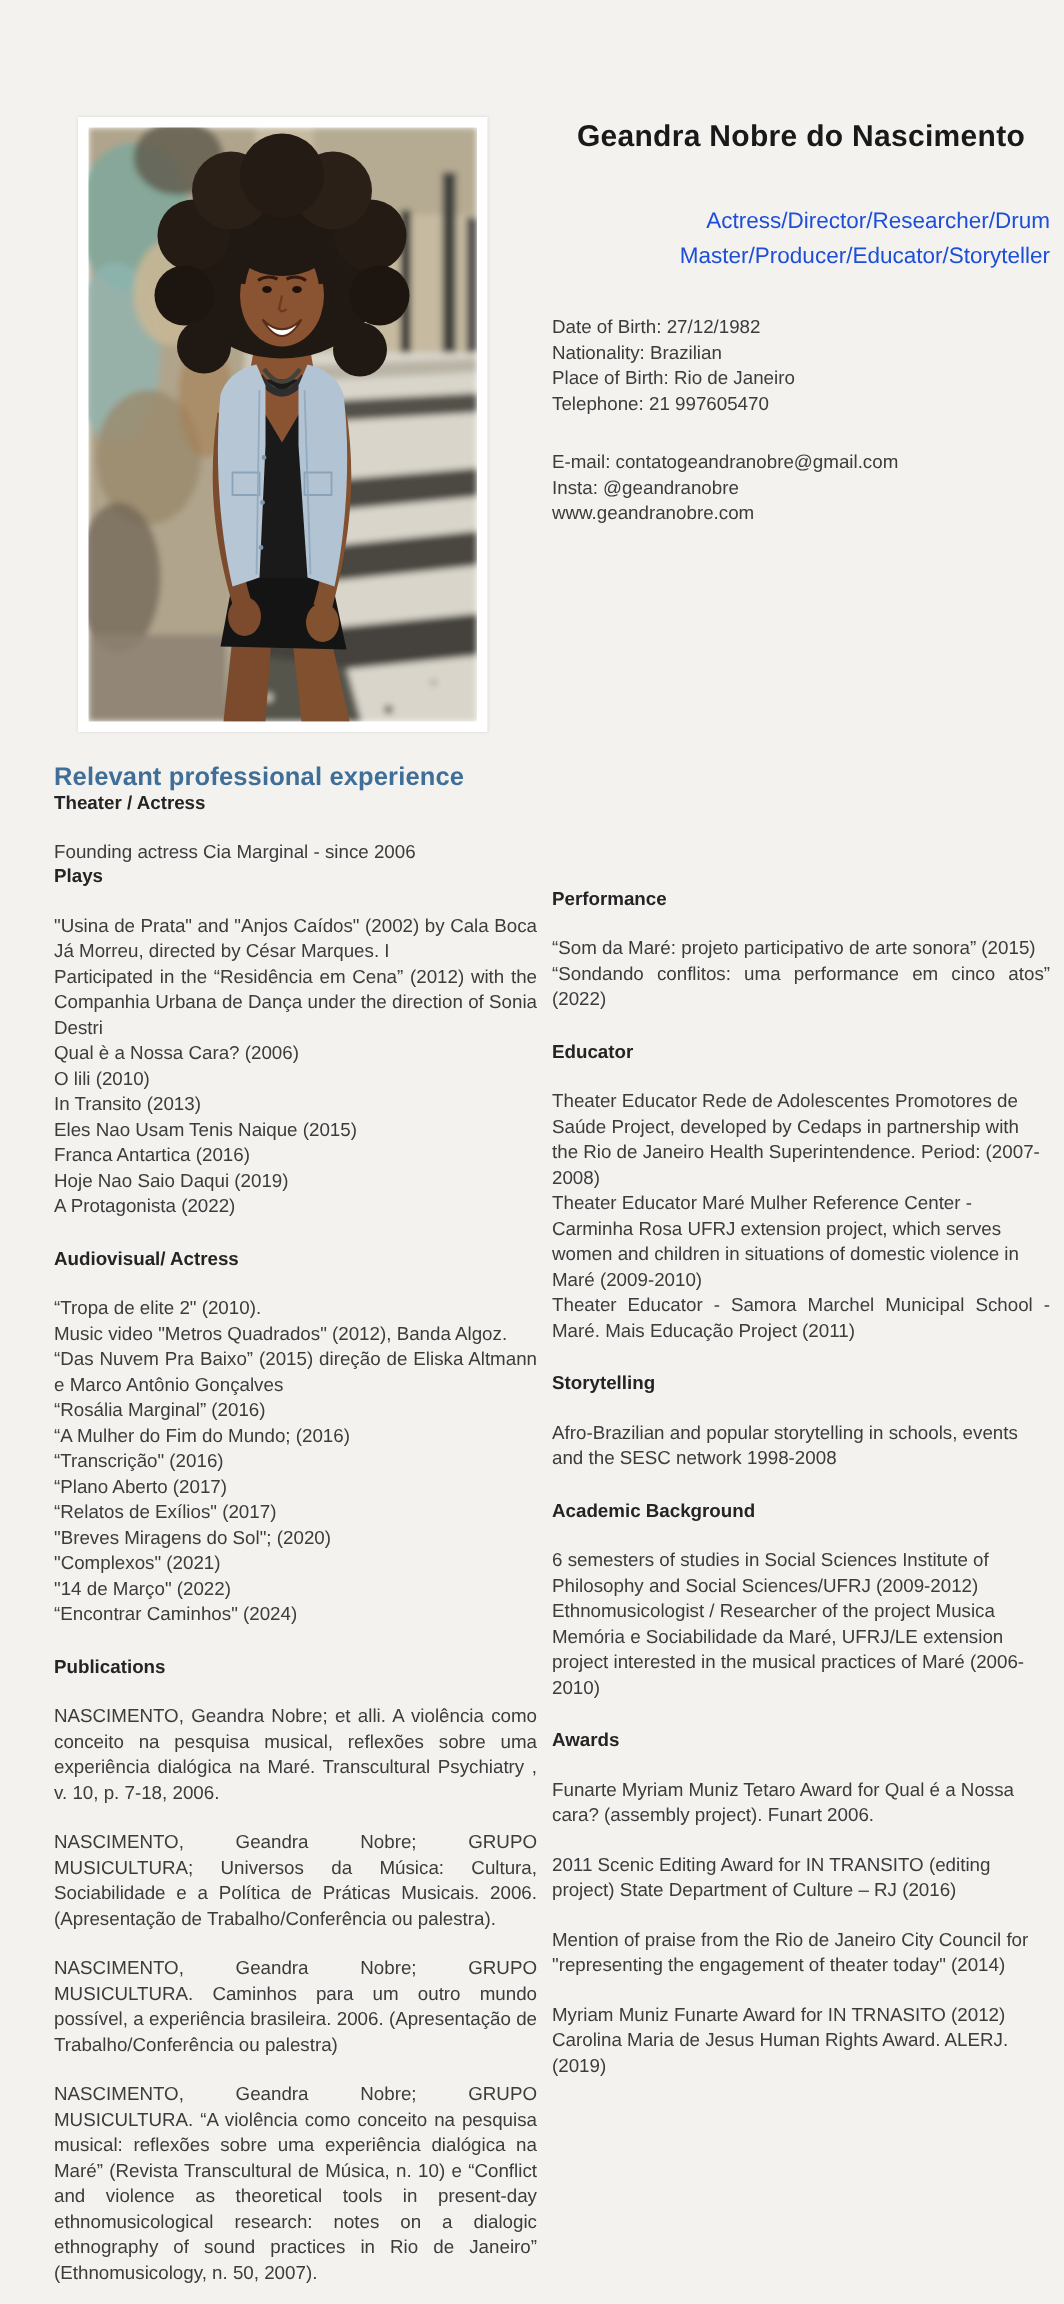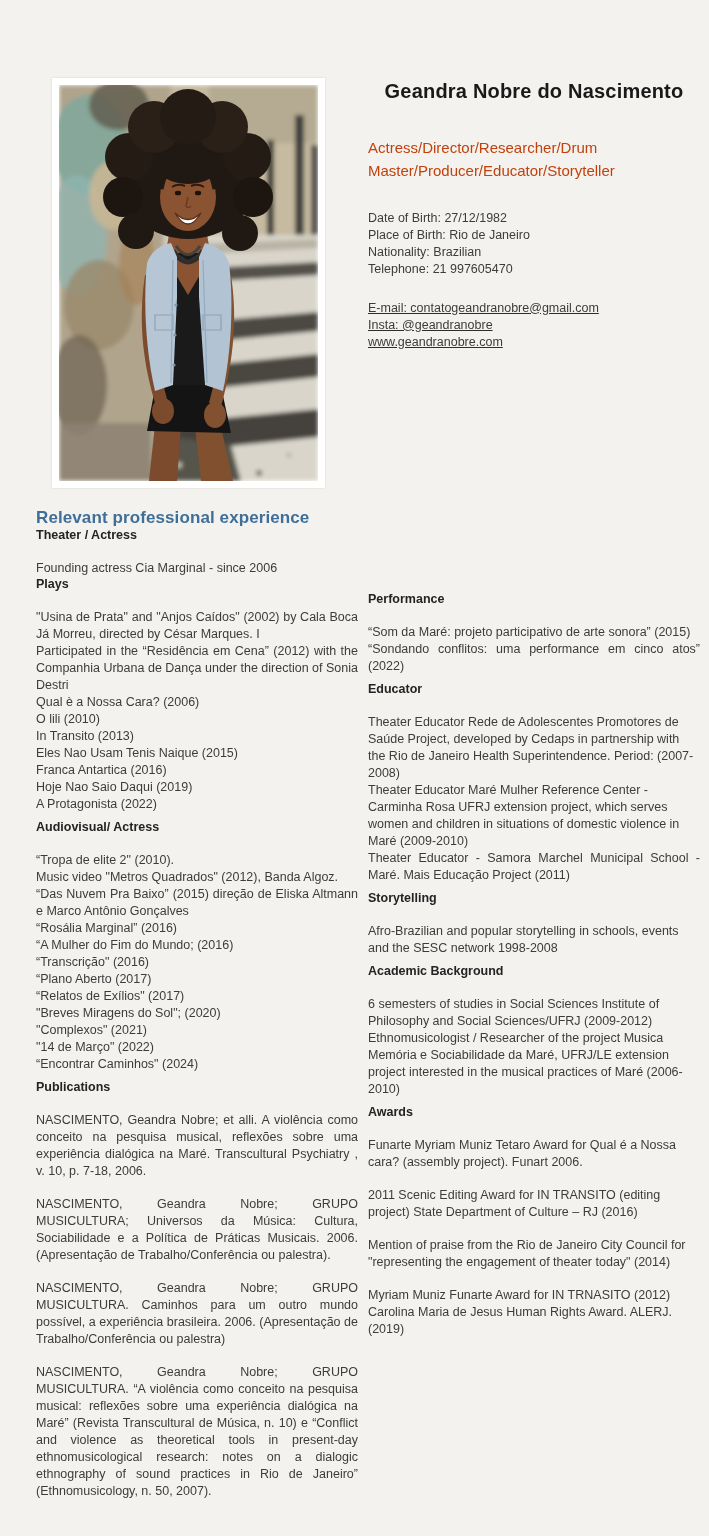--- a/index.html
+++ b/index.html
@@ -23,41 +23,41 @@
   .header-right {
     position: absolute; left: 368px; top: 80px; width: 332px;
   }
   .name {
     font-size: 20px; font-weight: bold; color: #191919;
     text-align: center; letter-spacing: 0.2px;
   }
   .roles {
     margin-top: 33px;
     font-size: 15px; line-height: 1.55;
-    color: #c2410c; text-align: left;
+    color: #1d4ed8; text-align: right;
   }
   .detail-lines { margin-top: 27px; font-size: 15px; line-height: 26px; color: #2e2e2e; }
-  .contact-lines { margin-top: 22px; font-size: 15px; line-height: 26px; color: #2e2e2e; text-decoration: underline; }
+  .contact-lines { margin-top: 22px; font-size: 15px; line-height: 26px; color: #2e2e2e; }
 
   .col-left  { position: absolute; left: 36px;  top: 508px; width: 322px; }
   .col-right { position: absolute; left: 368px; top: 592px; width: 332px; }
 
   .section-title {
     font-size: 17px; font-weight: bold; color: #3f6f99; letter-spacing: 0.1px;
   }
   .sub-heading {
     font-size: 12.5px; font-weight: bold; color: #242424;
   }
   .body-text, .list > div {
     font-size: 12.5px; line-height: 17px; color: #3c3c3c;
   }
   .justify { text-align: justify; }
   .prelines { white-space: pre-line; }
   .para { margin-bottom: 16px; }
-  .gap-lg { margin-top: 7px; }
+  .gap-lg { margin-top: 19px; }
   .gap-md { margin-top: 0; }
   .gap-sm { margin-top: 18px; }
 </style>
 </head>
 <body>
 
 <div class="photo-frame">
   <svg viewBox="0 0 259 396" preserveAspectRatio="none">
     <defs>
       <filter id="bgblur" x="-5%" y="-5%" width="110%" height="110%">
@@ -140,22 +140,22 @@
       <path d="M116,128 Q129,141 142,128 Q129,150 116,128 Z" fill="#ffffff" stroke="#5a2d18" stroke-width="1.3"></path>
     </g>
   </svg>
 </div>
 
 <div class="header-right">
   <div class="name">Geandra Nobre do Nascimento</div>
   <div class="roles">Actress/Director/Researcher/Drum Master/Producer/Educator/Storyteller</div>
   <div class="detail-lines list">
       <div>Date of Birth: 27/12/1982</div>
+      <div>Nationality: Brazilian</div>
       <div>Place of Birth: Rio de Janeiro</div>
-      <div>Nationality: Brazilian</div>
       <div>Telephone: 21 997605470</div>
     </div>
   <div class="contact-lines list">
       <div>E-mail: contatogeandranobre@gmail.com</div>
       <div>Insta: @geandranobre</div>
       <div>www.geandranobre.com</div>
     </div>
 </div>
 
 <div class="col-left">

